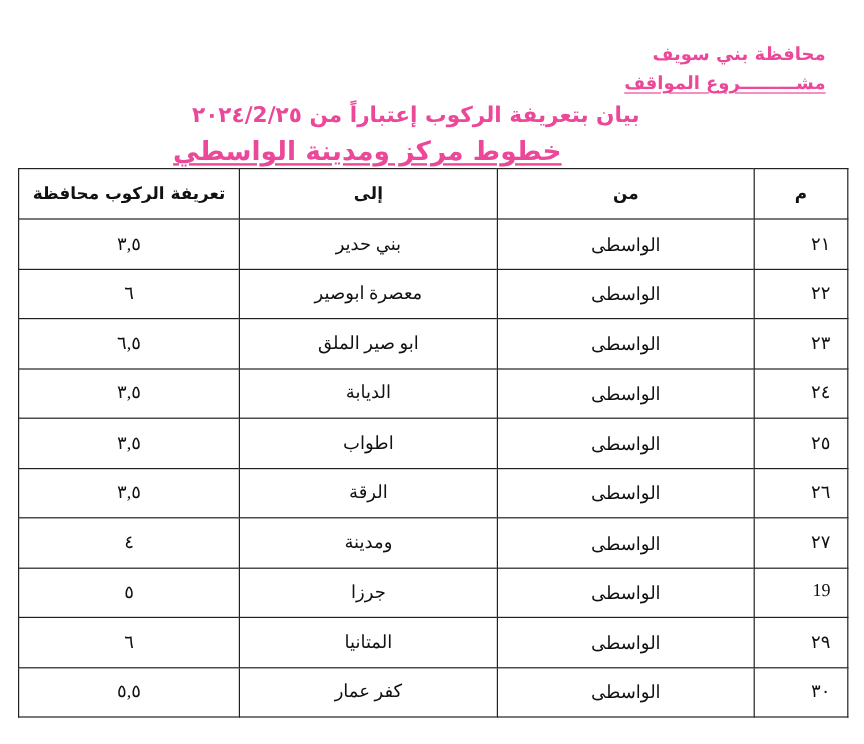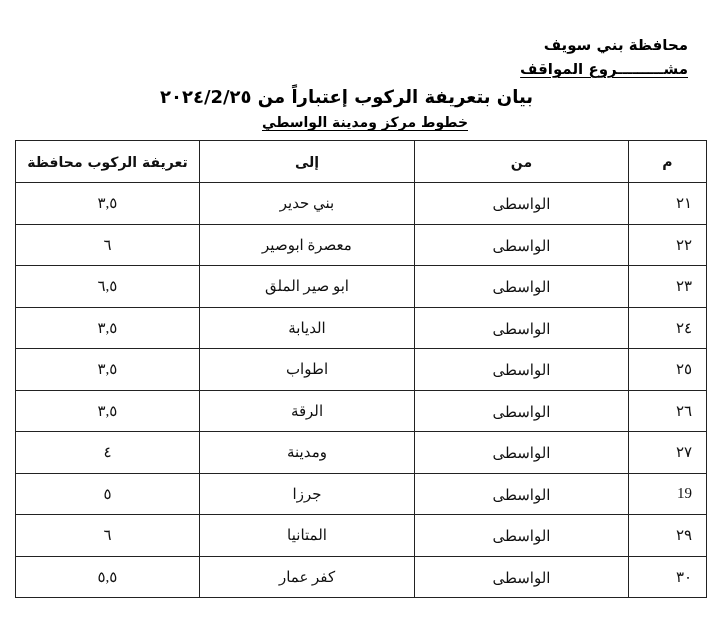--- a/index.html
+++ b/index.html
@@ -5,26 +5,26 @@
     html, body { margin: 0; padding: 0; }
     body {
       width: 720px; height: 620px; overflow: hidden;
       background: #ffffff;
       font-family: "DejaVu Sans", sans-serif;
       color: #111;
       position: relative;
     }
     .hdr-line {
       position: absolute; direction: rtl; white-space: nowrap;
-      font-weight: bold; color: #000000;
+      font-weight: bold; color: #ec4899;
     }
     #gov { right: 32px; top: 36px; font-size: 15px; }
     #proj { right: 32px; top: 60px; font-size: 15px; text-decoration: underline; text-underline-offset: 3px; }
     #title { right: 187px; top: 86px; font-size: 18px; }
-    #subtitle { right: 252px; top: 114px; font-size: 14px; text-decoration: underline; text-underline-offset: 3px; }
+    #subtitle { right: 252px; top: 114px; font-size: 22px; text-decoration: underline; text-underline-offset: 3px; }
 
     table.fares {
       position: absolute; left: 15px; top: 140px;
       width: 691px; border-collapse: collapse; direction: rtl;
       table-layout: fixed;
     }
     table.fares th, table.fares td {
       border: 1.5px solid #222;
       text-align: center; vertical-align: middle;
       padding: 0;

